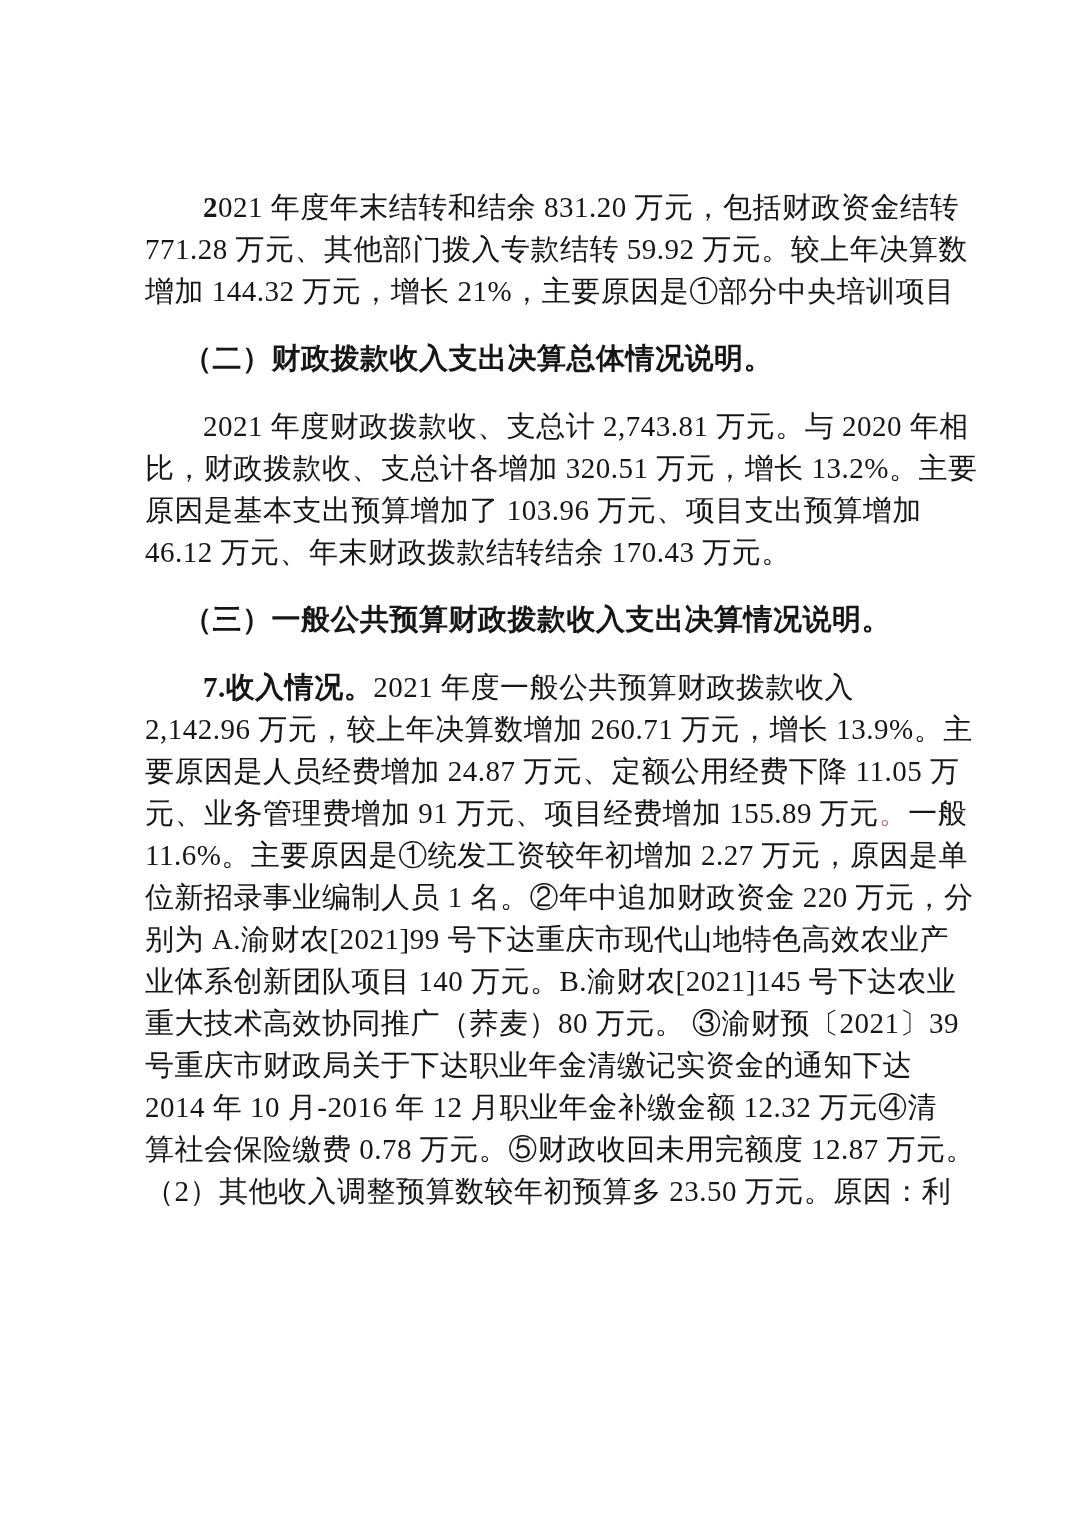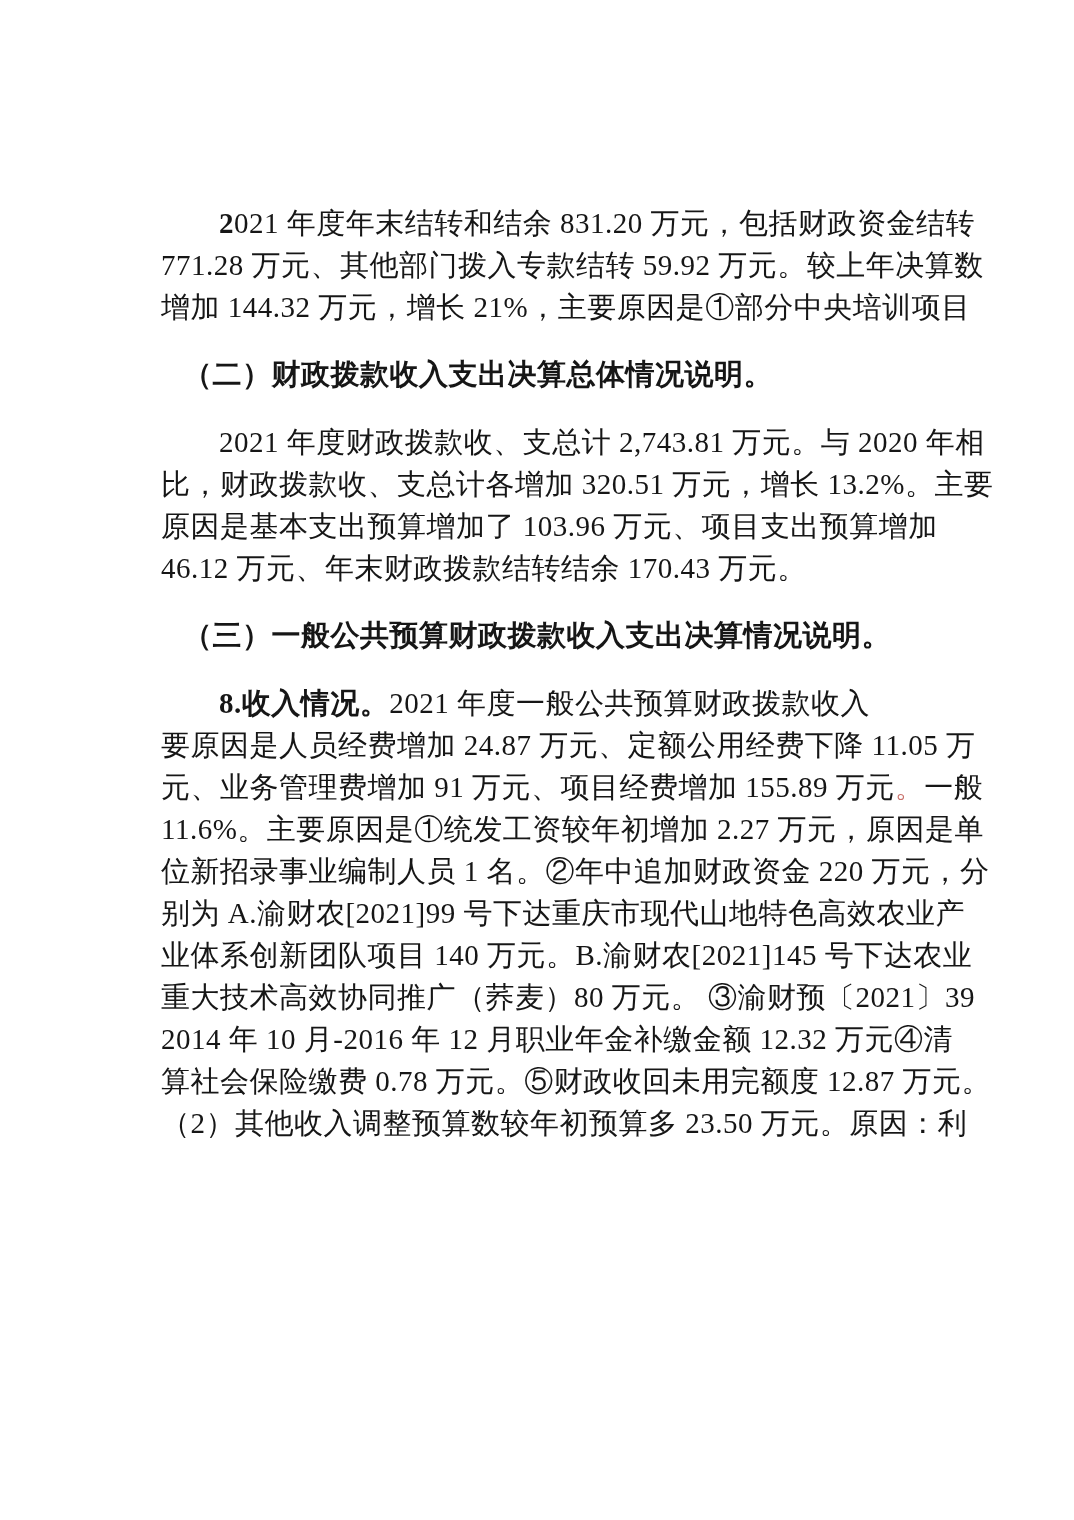--- a/index.html
+++ b/index.html
@@ -23,21 +23,21 @@
   .doc {
     position: absolute;
     left: 145px;
     top: 186px;
     width: 800px;
     font-family: "Liberation Serif", "DejaVu Serif", serif;
     font-size: 29px;
     color: #161616;
   }
   .block {
-    margin: 16px;
+    margin: 0;
   }
   .block-heading {
     margin: 25px 0 26px 0;
   }
   .line {
     height: 42px;
     line-height: 42px;
     white-space: nowrap;
     letter-spacing: 0.5px;
   }
@@ -70,26 +70,28 @@
       <div class="block block-body">
         <div class="line indent-body"><span>2021 年度财政拨款收、支总计 2,743.81 万元。与 2020 年相</span></div>
         <div class="line"><span>比，财政拨款收、支总计各增加 320.51 万元，增长 13.2%。主要</span></div>
         <div class="line"><span>原因是基本支出预算增加了 103.96 万元、项目支出预算增加</span></div>
         <div class="line"><span>46.12 万元、年末财政拨款结转结余 170.43 万元。</span></div>
       </div>
       <div class="block block-heading">
         <div class="line indent-heading"><span class="seg-bold">（三）一般公共预算财政拨款收入支出决算情况说明。</span></div>
       </div>
       <div class="block block-body">
-        <div class="line indent-body"><span class="seg-bold">8.收入情况。</span><span>2021 年度一般公共预算财政拨款收入</span></div>
+        <div class="line indent-body"><span class="seg-bold">7.收入情况。</span><span>2021 年度一般公共预算财政拨款收入</span></div>
+        <div class="line"><span>2,142.96 万元，较上年决算数增加 260.71 万元，增长 13.9%。主</span></div>
         <div class="line"><span>要原因是人员经费增加 24.87 万元、定额公用经费下降 11.05 万</span></div>
         <div class="line"><span>元、业务管理费增加 91 万元、项目经费增加 155.89 万元</span><span class="seg-red">。</span><span>一般</span></div>
         <div class="line"><span>11.6%。主要原因是①统发工资较年初增加 2.27 万元，原因是单</span></div>
         <div class="line"><span>位新招录事业编制人员 1 名。②年中追加财政资金 220 万元，分</span></div>
         <div class="line"><span>别为 A.渝财农[2021]99 号下达重庆市现代山地特色高效农业产</span></div>
         <div class="line"><span>业体系创新团队项目 140 万元。B.渝财农[2021]145 号下达农业</span></div>
         <div class="line"><span>重大技术高效协同推广（荞麦）80 万元。 ③渝财预〔2021〕39</span></div>
+        <div class="line"><span>号重庆市财政局关于下达职业年金清缴记实资金的通知下达</span></div>
         <div class="line"><span>2014 年 10 月-2016 年 12 月职业年金补缴金额 12.32 万元④清</span></div>
         <div class="line"><span>算社会保险缴费 0.78 万元。⑤财政收回未用完额度 12.87 万元。</span></div>
         <div class="line"><span>（2）其他收入调整预算数较年初预算多 23.50 万元。原因：利</span></div>
       </div>
     </div>
 </div>
 
 </body></html>

